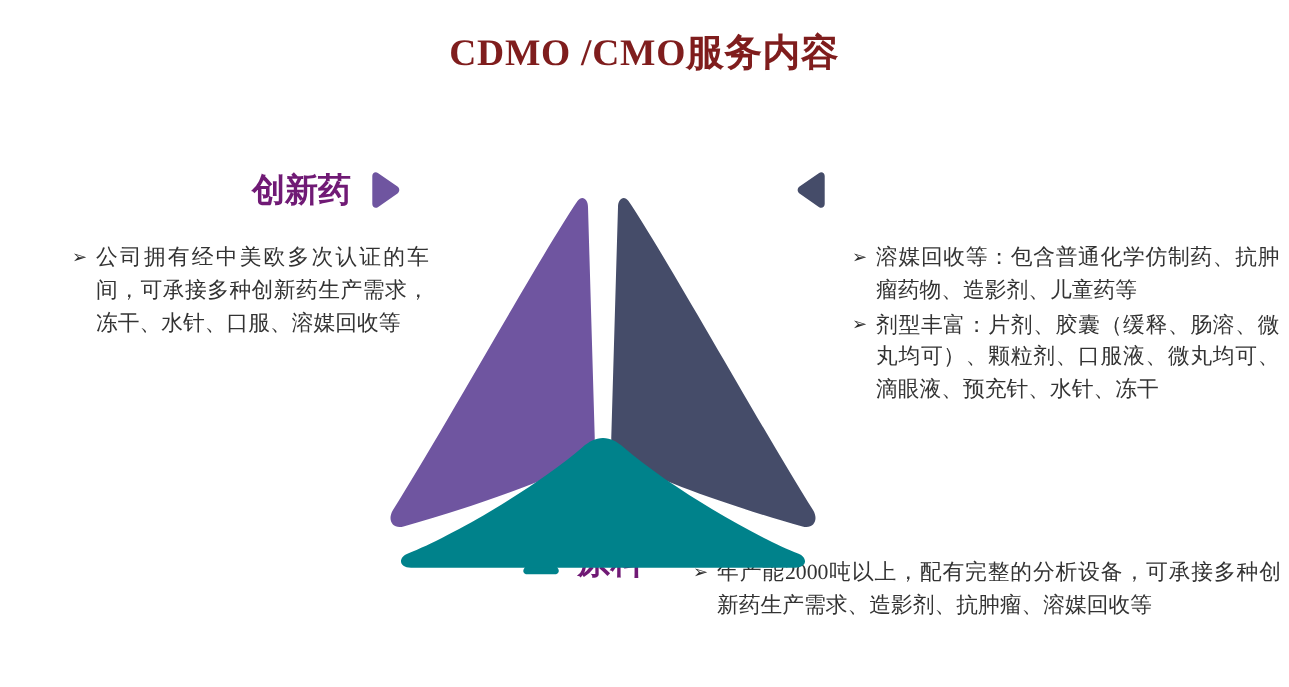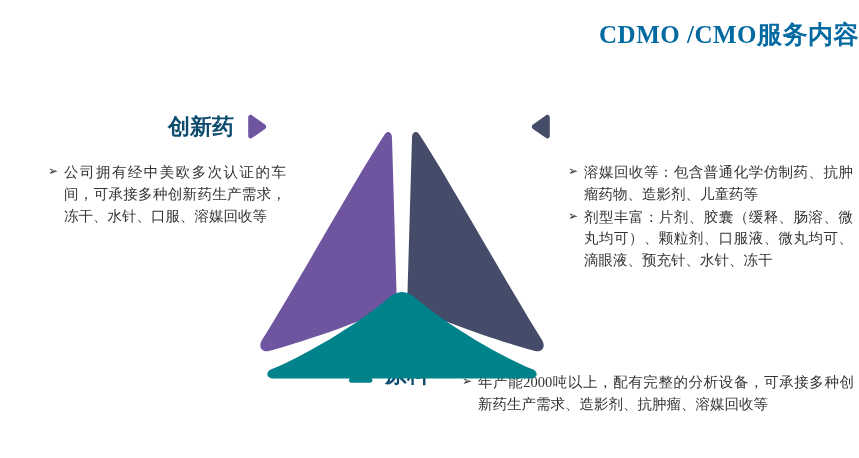--- a/index.html
+++ b/index.html
@@ -17,41 +17,41 @@
     background: #ffffff;
     overflow: hidden;
   }
 
   
   .slide-title {
     position: absolute;
     left: 0;
     top: 18px;
     width: 859px;
-    text-align: right;
+    text-align: center;
     font-family: "Liberation Serif", "DejaVu Serif", serif;
     font-weight: bold;
     font-size: 25px;
     letter-spacing: 0.5px;
-    color: #0369a1;
+    color: #7f1d1d;
     white-space: nowrap;
   }
 
   
   .section-head {
     position: absolute;
     display: flex;
     align-items: center;
     white-space: nowrap;
   }
   .section-head .head-label {
     font-family: "Liberation Sans", "DejaVu Sans", sans-serif;
     font-weight: bold;
     font-size: 22px;
-    color: #0c4a6e;
+    color: #701a75;
     line-height: 1;
   }
 
   
   .marker {
     display: inline-block;
     flex: 0 0 auto;
   }
   .marker svg { display: block; }
 

